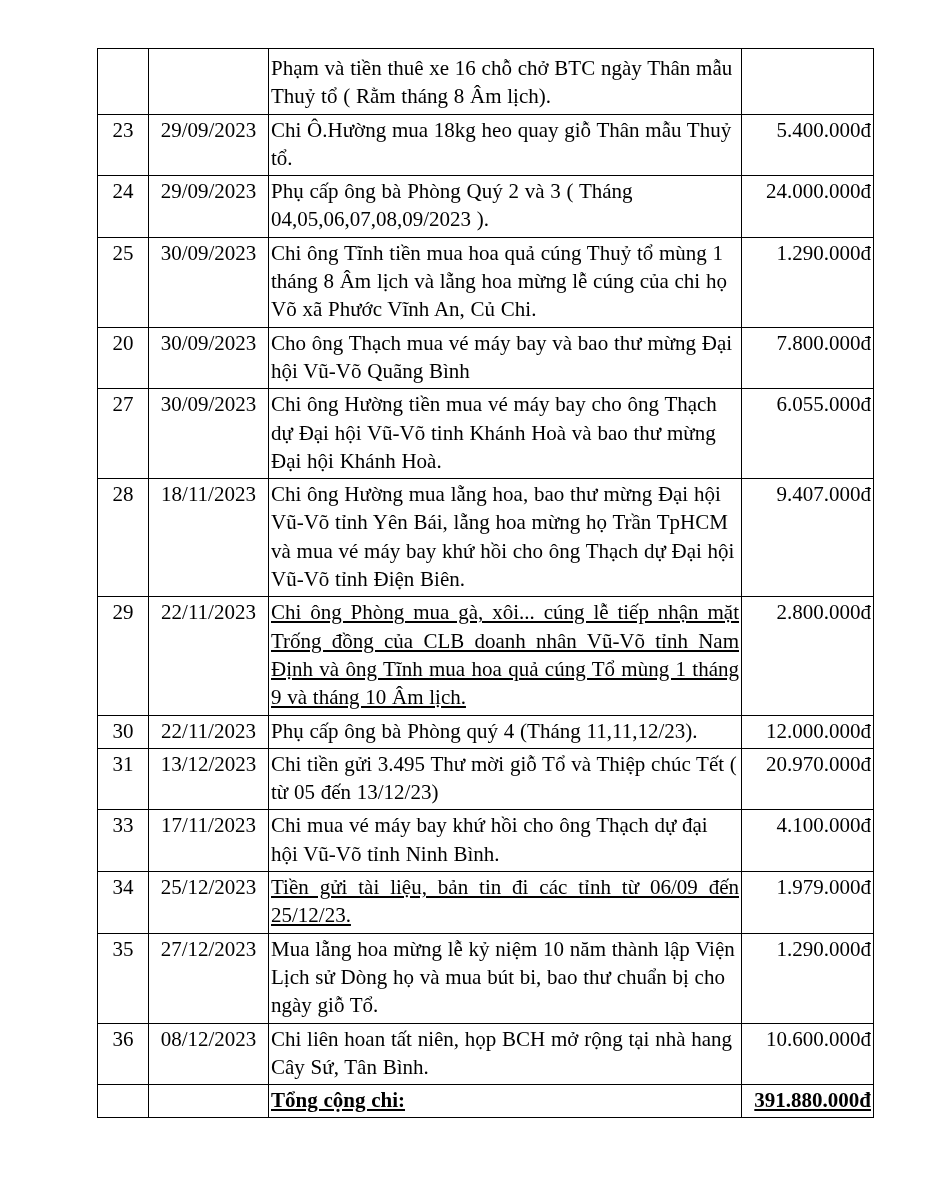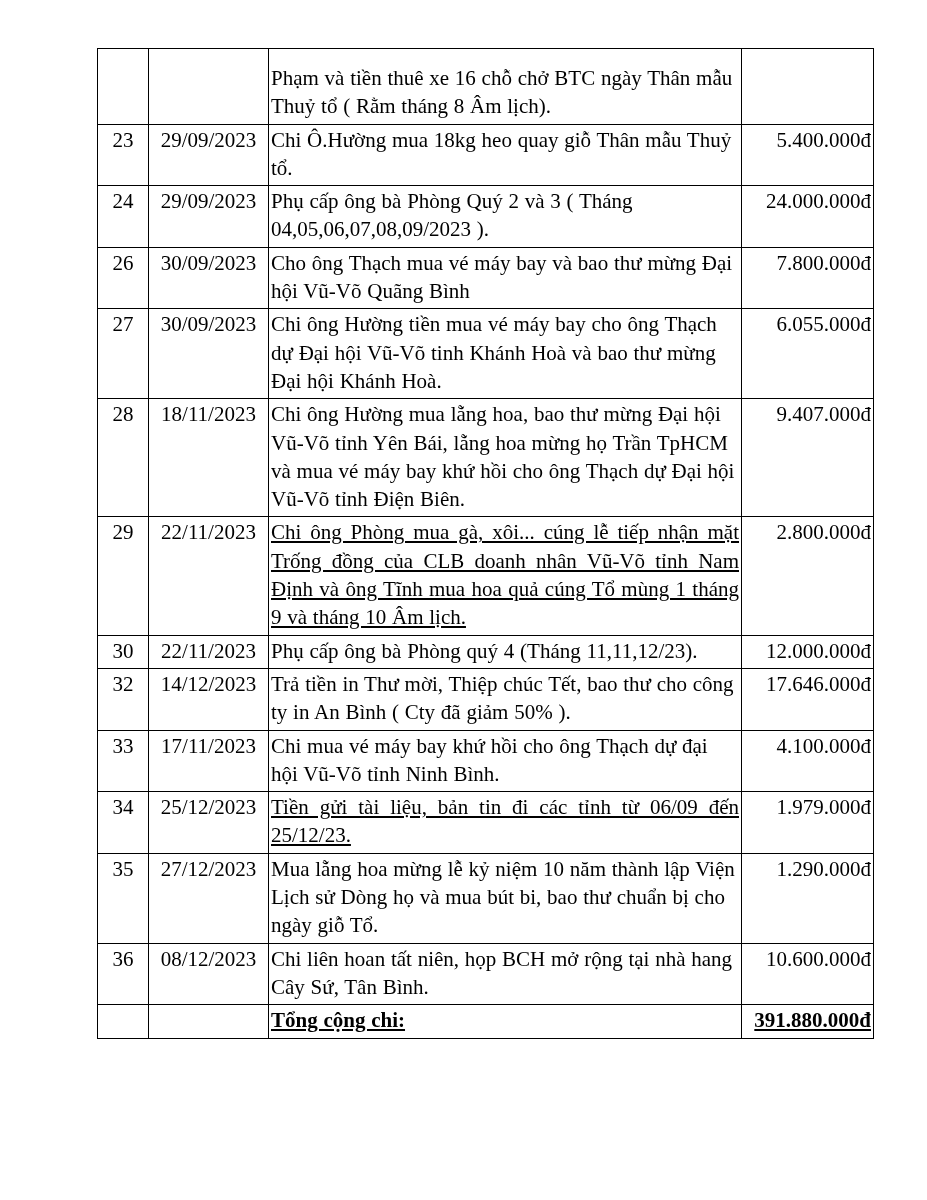--- a/index.html
+++ b/index.html
@@ -49,21 +49,21 @@
   }
   td.col-desc.justify {
     text-align: justify;
     text-decoration: underline;
   }
   td.col-amount {
     text-align: right;
     padding-right: 7px;
   }
   tr.carryover td {
-    padding-top: 15px;
+    padding-top: 5px;
   }
   tr.total-row td {
     font-weight: bold;
     text-decoration: underline;
   }
 </style>
 </head>
 <body>
 
 <div class="page">
@@ -87,21 +87,27 @@
           <td class="col-desc">Chi Ô.Hường mua 18kg heo quay giỗ Thân mẫu Thuỷ tổ.</td>
           <td class="col-amount">5.400.000đ</td>
         </tr>
         <tr>
           <td class="col-no">24</td>
           <td class="col-date">29/09/2023</td>
           <td class="col-desc">Phụ cấp ông bà Phòng Quý 2 và 3 ( Tháng 04,05,06,07,08,09/2023 ).</td>
           <td class="col-amount">24.000.000đ</td>
         </tr>
         <tr>
-          <td class="col-no">26</td>
+          <td class="col-no">25</td>
+          <td class="col-date">30/09/2023</td>
+          <td class="col-desc">Chi ông Tĩnh tiền mua hoa quả cúng Thuỷ tổ mùng 1 tháng 8 Âm lịch và lẵng hoa mừng lễ cúng của chi họ Võ xã Phước Vĩnh An, Củ Chi.</td>
+          <td class="col-amount">1.290.000đ</td>
+        </tr>
+        <tr>
+          <td class="col-no">20</td>
           <td class="col-date">30/09/2023</td>
           <td class="col-desc">Cho ông Thạch mua vé máy bay và bao thư mừng Đại hội Vũ-Võ Quãng Bình</td>
           <td class="col-amount">7.800.000đ</td>
         </tr>
         <tr>
           <td class="col-no">27</td>
           <td class="col-date">30/09/2023</td>
           <td class="col-desc">Chi ông Hường tiền mua vé máy bay cho ông Thạch dự Đại hội Vũ-Võ tinh Khánh Hoà và bao thư mừng Đại hội Khánh Hoà.</td>
           <td class="col-amount">6.055.000đ</td>
         </tr>
@@ -117,24 +123,24 @@
           <td class="col-desc justify">Chi ông Phòng mua gà, xôi... cúng lễ tiếp nhận mặt Trống đồng của CLB doanh nhân Vũ-Võ tỉnh Nam Định và ông Tĩnh mua hoa quả cúng Tổ mùng 1 tháng 9 và tháng 10 Âm lịch.</td>
           <td class="col-amount">2.800.000đ</td>
         </tr>
         <tr>
           <td class="col-no">30</td>
           <td class="col-date">22/11/2023</td>
           <td class="col-desc">Phụ cấp ông bà Phòng quý 4 (Tháng 11,11,12/23).</td>
           <td class="col-amount">12.000.000đ</td>
         </tr>
         <tr>
-          <td class="col-no">32</td>
-          <td class="col-date">14/12/2023</td>
-          <td class="col-desc">Trả tiền in Thư mời, Thiệp chúc Tết, bao thư cho công ty in An Bình ( Cty đã giảm 50% ).</td>
-          <td class="col-amount">17.646.000đ</td>
+          <td class="col-no">31</td>
+          <td class="col-date">13/12/2023</td>
+          <td class="col-desc">Chi tiền gửi 3.495 Thư mời giỗ Tổ và Thiệp chúc Tết ( từ 05 đến 13/12/23)</td>
+          <td class="col-amount">20.970.000đ</td>
         </tr>
         <tr>
           <td class="col-no">33</td>
           <td class="col-date">17/11/2023</td>
           <td class="col-desc">Chi mua vé máy bay khứ hồi cho ông Thạch dự đại hội Vũ-Võ tỉnh Ninh Bình.</td>
           <td class="col-amount">4.100.000đ</td>
         </tr>
         <tr>
           <td class="col-no">34</td>
           <td class="col-date">25/12/2023</td>

